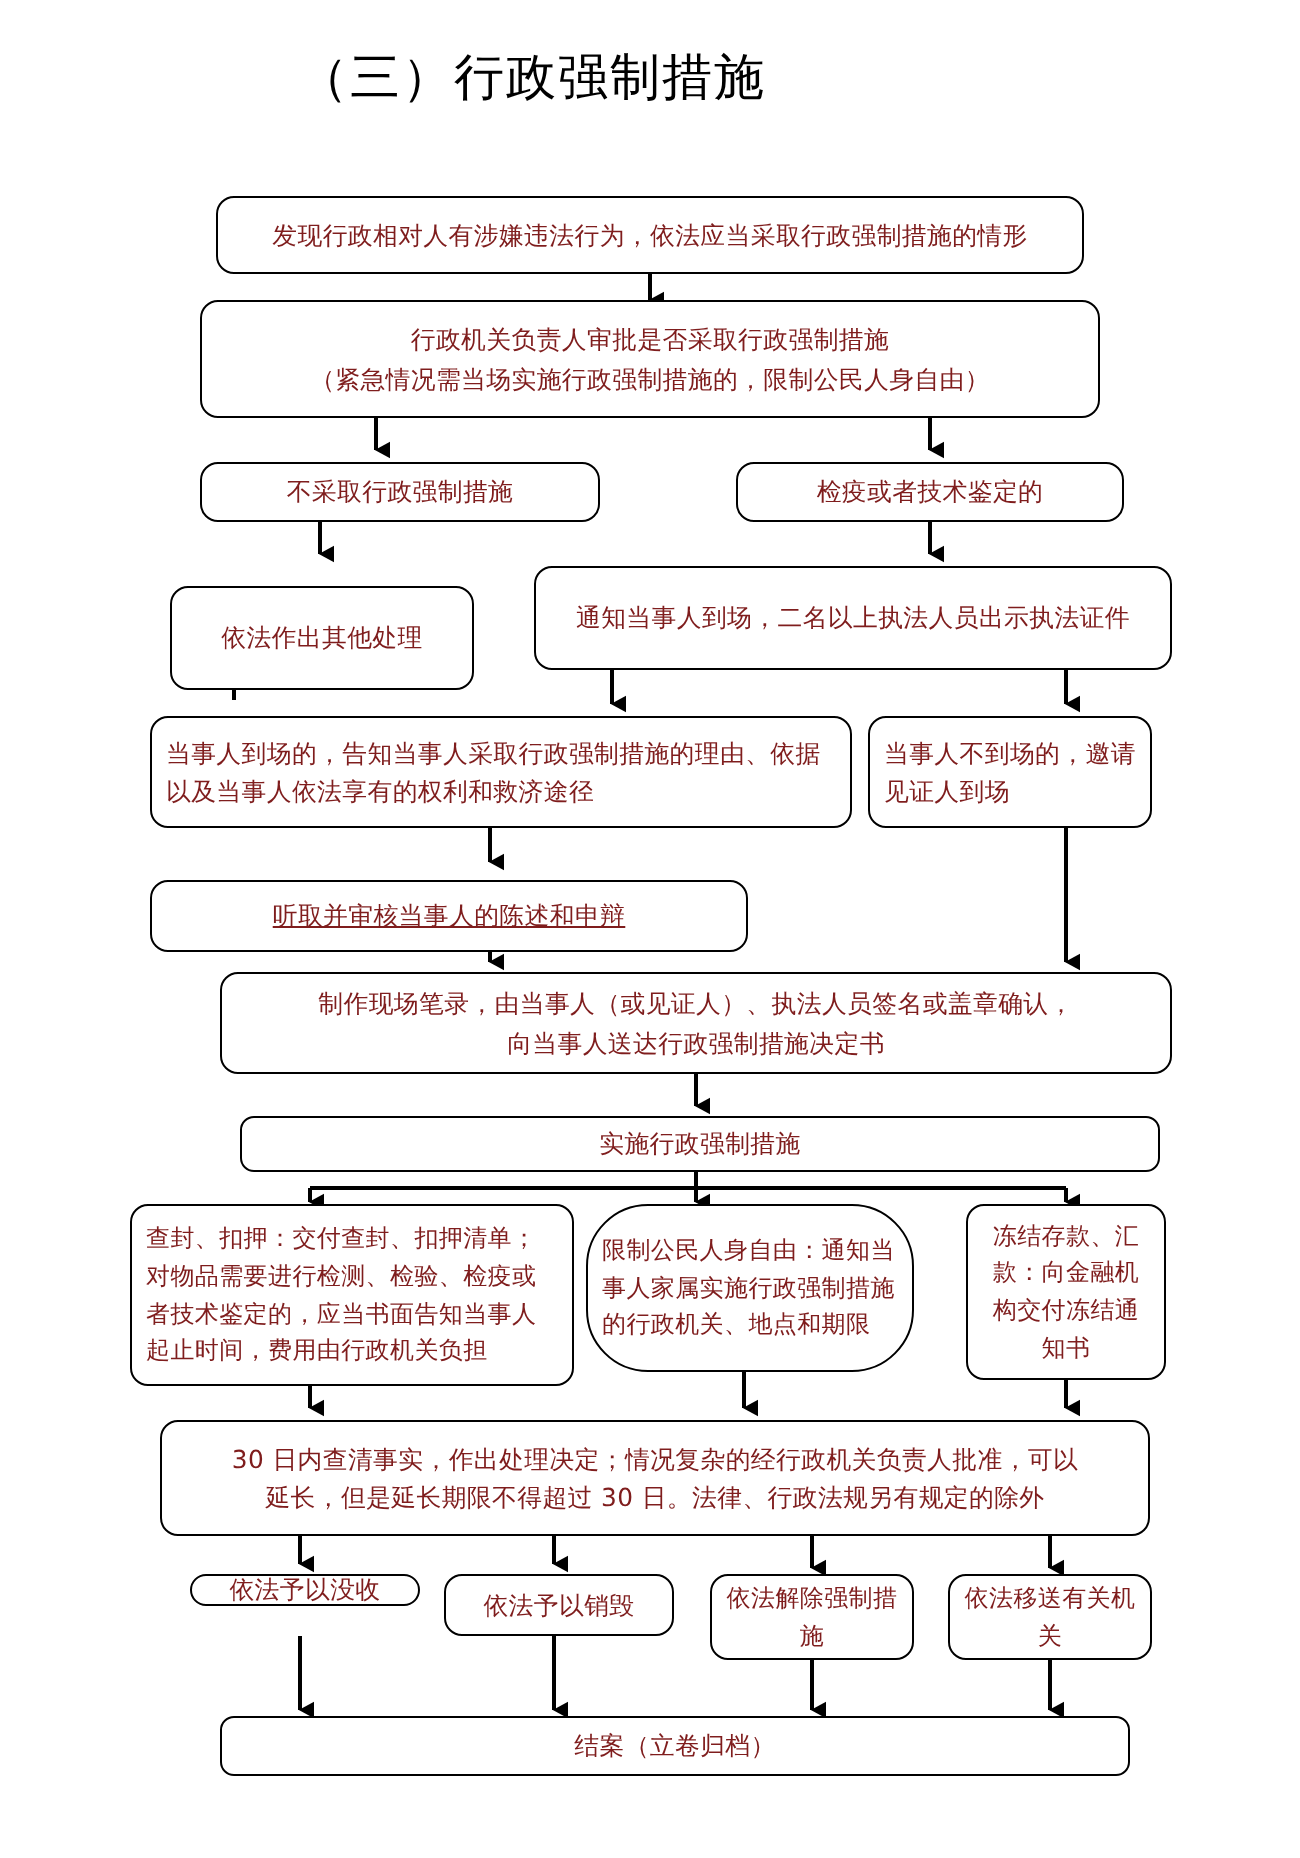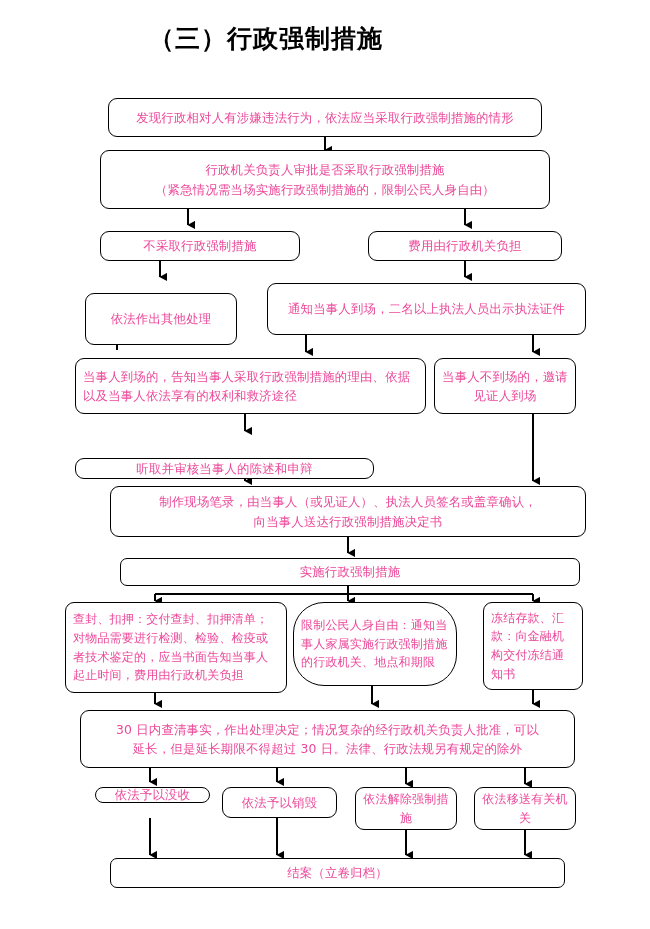--- a/index.html
+++ b/index.html
@@ -19,37 +19,37 @@
     background: #ffffff;
     overflow: hidden;
   }
   #title {
     position: absolute;
     left: 0;
     top: 22px;
     width: 532px;
     text-align: center;
     font-size: 25px;
-    font-weight: bold;
+    font-weight: normal;
     letter-spacing: 1px;
     color: #000000;
   }
   .node {
     position: absolute;
     border: 1.6px solid #000000;
     border-radius: 9px;
     background: #ffffff;
     display: flex;
     align-items: center;
     justify-content: center;
     text-align: center;
     font-size: 12.4px;
     line-height: 1.55;
     padding: 3px 7px;
-    color: #ec4899;
+    color: #7f1d1d;
     letter-spacing: 0.2px;
   }
   .node.sq { border-radius: 7px; }
   .node.left { text-align: left; justify-content: flex-start; }
   .node .txt { width: 100%; display: block; }
   .svg-layer {
     position: absolute;
     left: 0; top: 0;
     width: 650px; height: 929px;
     pointer-events: none;
@@ -123,61 +123,61 @@
   <div class="node" style="left:100px; top:150px; width:450px; height:59px; flex-direction:column;">
     <span class="txt">行政机关负责人审批是否采取行政强制措施</span>
     <span class="txt">（紧急情况需当场实施行政强制措施的，限制公民人身自由）</span>
   </div>
 
   <div class="node" style="left:100px; top:231px; width:200px; height:30px;">
     <span class="txt">不采取行政强制措施</span>
   </div>
 
   <div class="node" style="left:368px; top:231px; width:194px; height:30px;">
-    <span class="txt">费用由行政机关负担</span>
+    <span class="txt">检疫或者技术鉴定的</span>
   </div>
 
   <div class="node" style="left:85px; top:283px; width:152px; height:52px;margin-top:10px;">
     <span class="txt">依法作出其他处理</span>
   </div>
 
   <div class="node" style="left:267px; top:283px; width:319px; height:52px;">
     <span class="txt">通知当事人到场，二名以上执法人员出示执法证件</span>
   </div>
 
   <div class="node left" style="left:75px; top:358px; width:351px; height:56px;">
     <span class="txt">当事人到场的，告知当事人采取行政强制措施的理由、依据以及当事人依法享有的权利和救济途径</span>
   </div>
 
-  <div class="node left" style="left:434px; top:358px; width:142px; height:56px;text-align:center;">
+  <div class="node left" style="left:434px; top:358px; width:142px; height:56px;">
     <span class="txt">当事人不到场的，邀请见证人到场</span>
   </div>
 
-  <div class="node" style="left:75px; top:458px; width:299px; height:21px;">
+  <div class="node" style="left:75px; top:440px; width:299px; height:36px;text-decoration:underline;">
     <span class="txt">听取并审核当事人的陈述和申辩</span>
   </div>
 
   <div class="node" style="left:110px; top:486px; width:476px; height:51px; flex-direction:column;">
     <span class="txt">制作现场笔录，由当事人（或见证人）、执法人员签名或盖章确认，</span>
     <span class="txt">向当事人送达行政强制措施决定书</span>
   </div>
 
   <div class="node sq" style="left:120px; top:558px; width:460px; height:28px;">
     <span class="txt">实施行政强制措施</span>
   </div>
 
   <div class="node left" style="left:65px; top:602px; width:222px; height:91px; font-size:12px;">
     <span class="txt">查封、扣押：交付查封、扣押清单；对物品需要进行检测、检验、检疫或者技术鉴定的，应当书面告知当事人起止时间，费用由行政机关负担</span>
   </div>
 
   <div class="node left" style="left:293px; top:602px; width:164px; height:84px; font-size:12px;border-radius:31px;">
     <span class="txt">限制公民人身自由：通知当事人家属实施行政强制措施的行政机关、地点和期限</span>
   </div>
 
-  <div class="node left" style="left:483px; top:602px; width:100px; height:88px; font-size:12px;">
+  <div class="node left" style="left:483px; top:602px; width:100px; height:88px; font-size:12px;text-align:center;">
     <span class="txt">冻结存款、汇款：向金融机构交付冻结通知书</span>
   </div>
 
   <div class="node" style="left:80px; top:710px; width:495px; height:58px; flex-direction:column;">
     <span class="txt">30 日内查清事实，作出处理决定；情况复杂的经行政机关负责人批准，可以</span>
     <span class="txt">延长，但是延长期限不得超过 30 日。法律、行政法规另有规定的除外</span>
   </div>
 
   <div class="node" style="left:95px; top:787px; width:115px; height:16px;">
     <span class="txt">依法予以没收</span>

